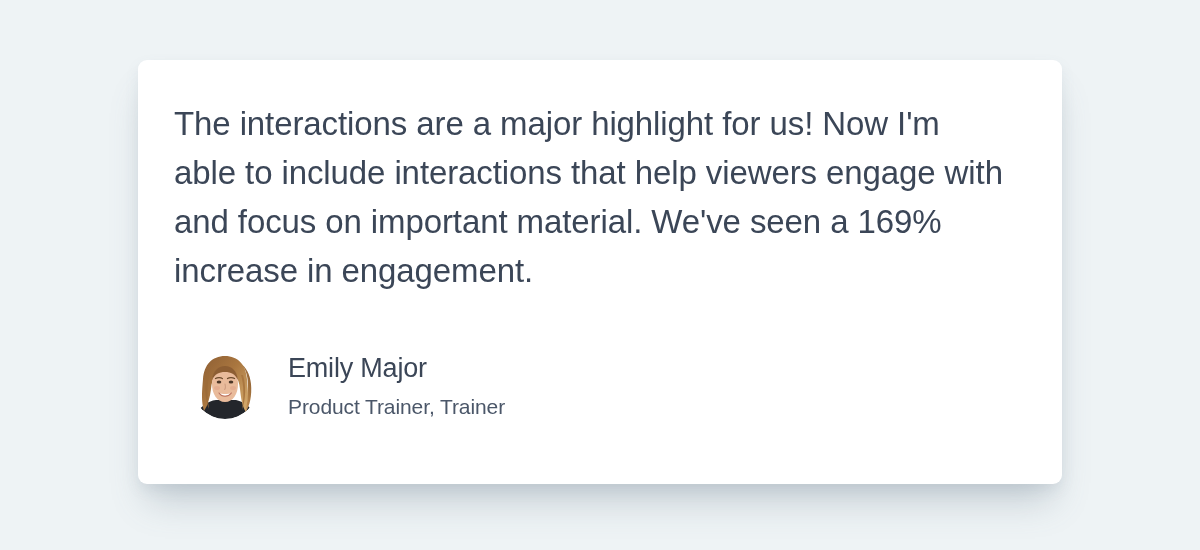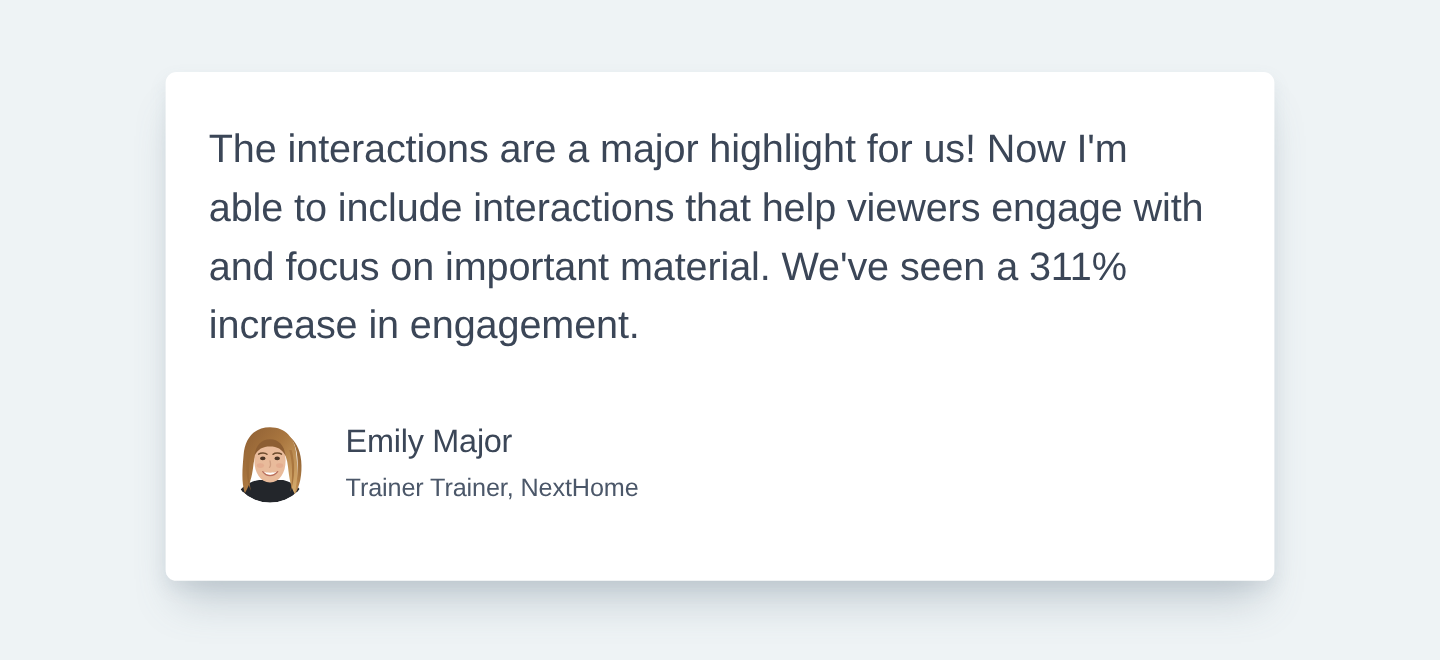--- a/index.html
+++ b/index.html
@@ -93,21 +93,21 @@
     letter-spacing: -0.1px;
   }
 </style>
 </head>
 <body>
 
 <div class="stage">
 
   <div class="testimonial-card">
 
-    <div class="quote-text">The interactions are a major highlight for us! Now I'm able to include interactions that help viewers engage with and focus on important material. We've seen a 311% increase in engagement.</div>
+    <div class="quote-text">The interactions are a major highlight for us! Now I'm able to include interactions that help viewers engage with and focus on important material. We've seen a 169% increase in engagement.</div>
 
     <div class="author-block">
 
       <div class="avatar">
         <svg viewBox="0 0 66 66" xmlns="http://www.w3.org/2000/svg">
           <defs>
             <clipPath id="avClip">
                 <circle cx="33" cy="33" r="33"></circle>
               </clipPath>
             <linearGradient id="hairG" x1="0" y1="0" x2="1" y2="1">
@@ -153,19 +153,19 @@
             <path d="M27 40 C30 44.4 36 44.4 39.4 40" stroke="#b9705e" stroke-width="1.1" fill="none" stroke-linecap="round"></path>
 
             <ellipse cx="25" cy="35" rx="3" ry="2" fill="#e0a386" opacity="0.55"></ellipse>
             <ellipse cx="41" cy="35" rx="3" ry="2" fill="#e0a386" opacity="0.55"></ellipse>
           </g>
         </svg>
       </div>
 
       <div class="author-meta">
         <div class="author-name">Emily Major</div>
-        <div class="author-role">Trainer Trainer, NextHome</div>
+        <div class="author-role">Product Trainer, Trainer</div>
       </div>
 
     </div>
   </div>
 
 </div>
 
 </body></html>

